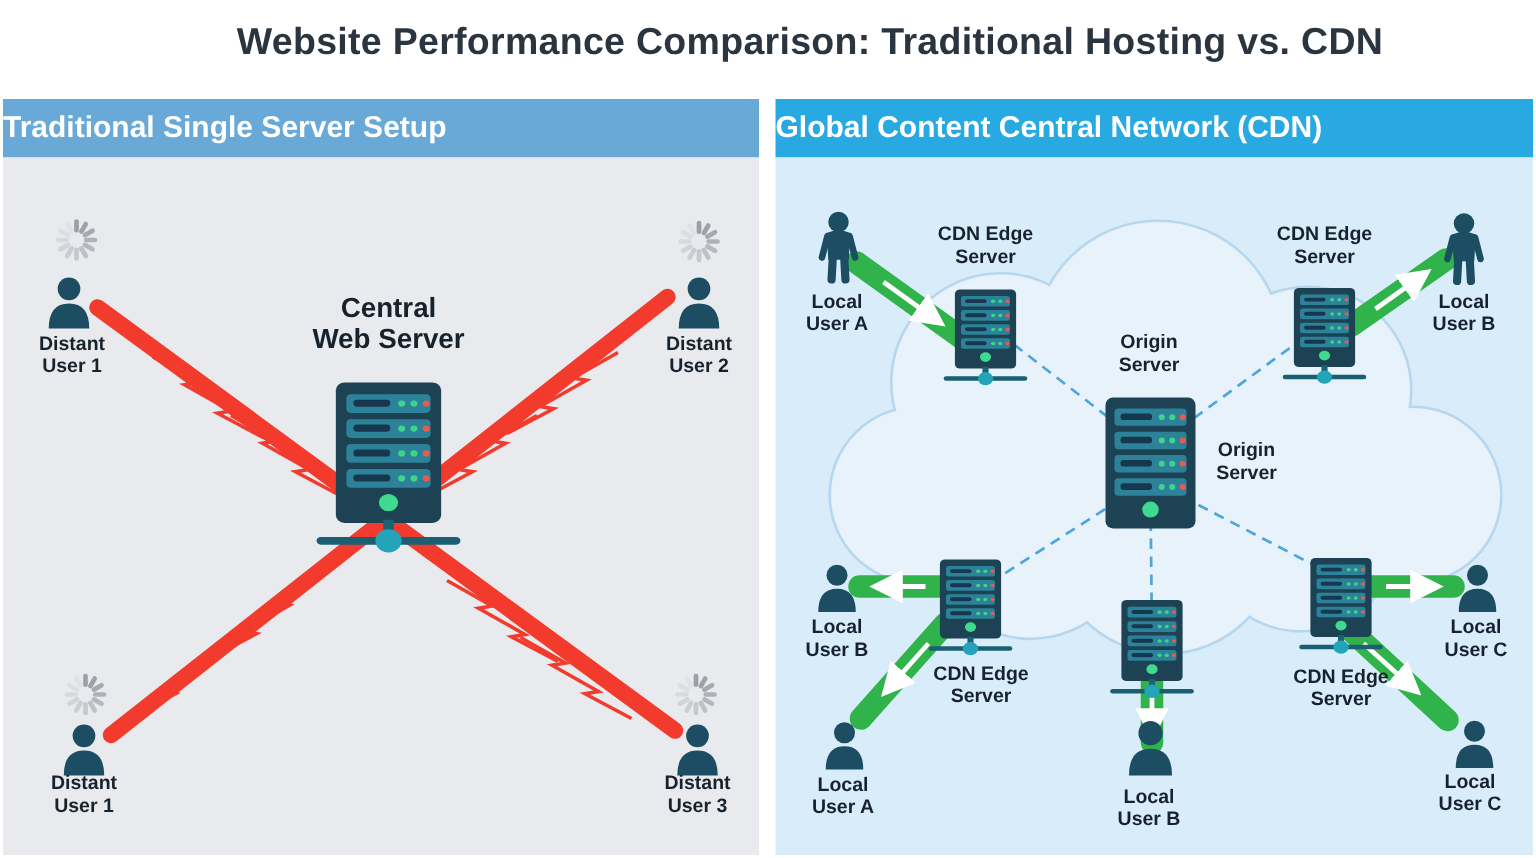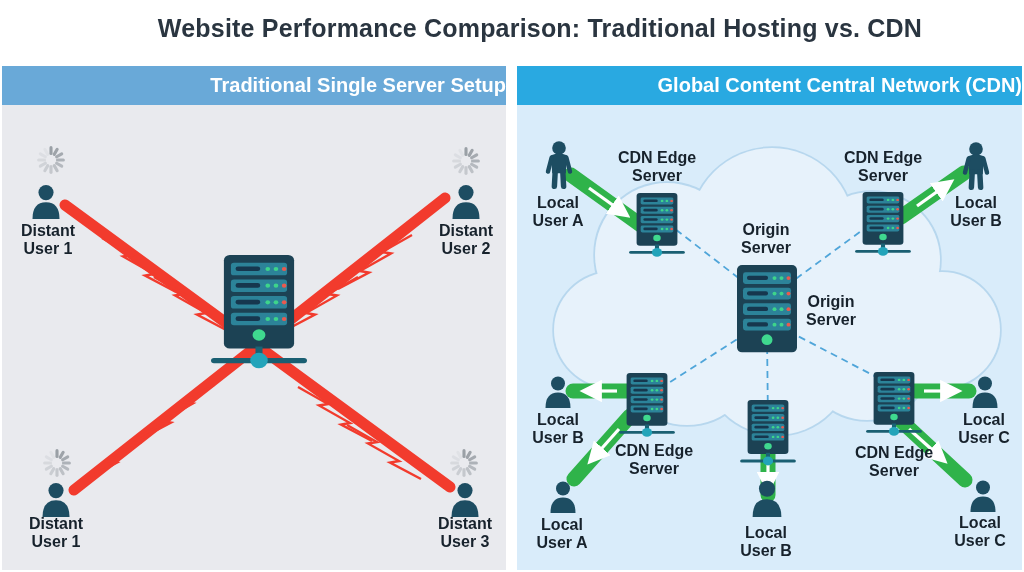--- a/index.html
+++ b/index.html
@@ -6,34 +6,34 @@
   body{
     width:1024px;height:572px;position:relative;background:#ffffff;
     font-family:"Liberation Sans", sans-serif;overflow:hidden;
   }
   .page-title{
     position:absolute;left:0;top:14px;width:1024px;text-align:center;
     font-size:25px;font-weight:700;color:#2a3540;letter-spacing:.2px;margin-left:28px;
   }
   .panel{position:absolute;top:66px;height:504px;}
   .panel-header{
-    height:39px;line-height:39px;text-align:right;color:#ffffff;
+    height:39px;line-height:39px;text-align:left;color:#ffffff;
     font-size:20px;font-weight:700;
   }
   .panel-body{position:relative;width:100%;height:465px;}
   #left-panel{left:2px;width:504px;}
   #left-panel .panel-header{background:#69a9d8;}
   #left-panel .panel-body{background:#e9eaee;}
   #right-panel{left:517px;width:505px;}
   #right-panel .panel-header{background:#29a9e1;}
   #right-panel .panel-body{background:#d9ecfa;}
   svg.layer{position:absolute;left:0;top:0;}
   .lbl{
     position:absolute;text-align:center;font-weight:700;color:#17222c;
-    font-size:16px;line-height:1.13;white-space:pre-line;
+    font-size:13px;line-height:1.13;white-space:pre-line;
   }
   .lbl-big{font-size:18.5px;}
 </style>
 </head>
 <body>
 
 <svg width="0" height="0" style="position:absolute">
   <defs>
     <g id="bust">
       <circle cx="0" cy="-11.5" r="7" fill="currentColor"></circle>
@@ -133,20 +133,22 @@
         <use href="#bust" transform="translate(44,100) scale(1.08)"></use>
         <use href="#bust" transform="translate(464,100) scale(1.08)"></use>
         <use href="#bust" transform="translate(54,398) scale(1.08)"></use>
         <use href="#bust" transform="translate(463,398) scale(1.08)"></use>
       </g>
       <g transform="translate(257,150) scale(1.17,1.04)">
         <use href="#server"></use>
           <use href="#stand"></use>
       </g>
     </svg>
+    <div class="lbl lbl-big" style="left:192px;top:90px;width:130px;">Central
+Web Server</div>
     <div class="lbl" style="left:9px;top:117px;width:74px;">Distant
 User 1</div>
     <div class="lbl" style="left:427px;top:117px;width:74px;">Distant
 User 2</div>
     <div class="lbl" style="left:17px;top:410px;width:74px;">Distant
 User 1</div>
     <div class="lbl" style="left:426px;top:410px;width:74px;">Distant
 User 3</div>
   </div>
 </div>

